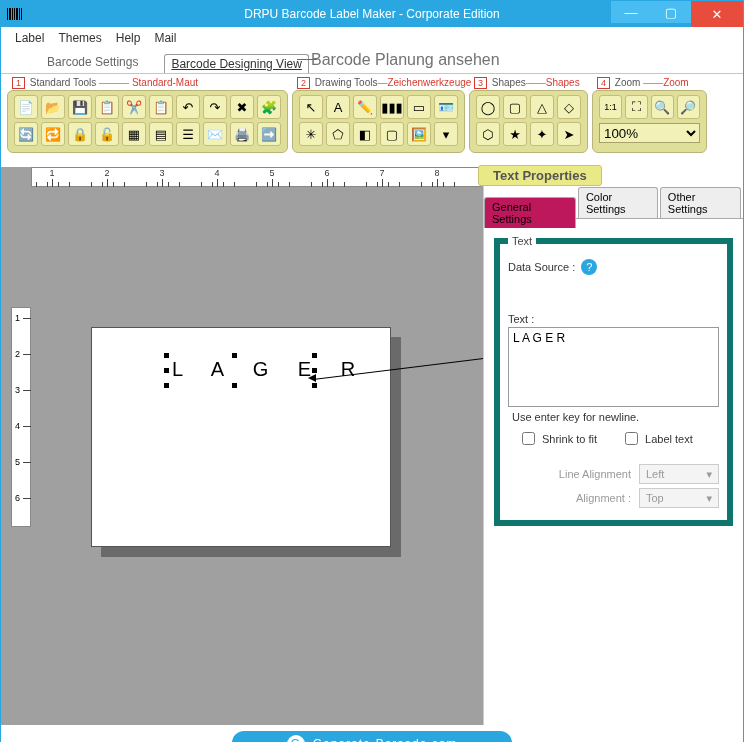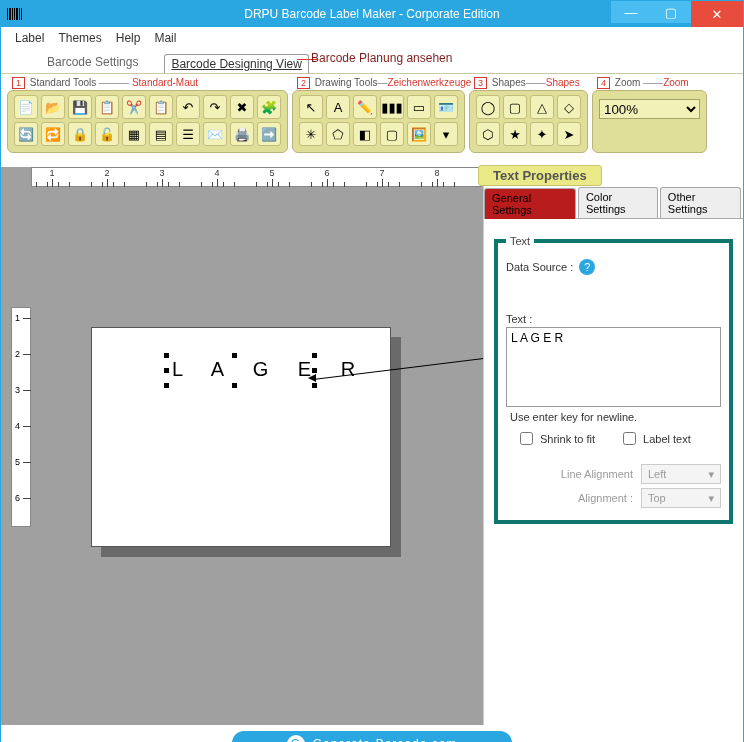--- a/index.html
+++ b/index.html
@@ -53,22 +53,22 @@
     background: #fff;
     display: flex;
     align-items: center;
     gap: 14px;
     padding: 0 14px;
     border-bottom: 0;
     color: #333;
   }
   .menubar .mi { cursor: default; }
   .annotation-red {
-    color: #7f1d1d;
-    font-size: 12px;
+    color: #737373;
+    font-size: 16px;
   }
   .maintabs {
     display: flex;
     gap: 20px;
     padding: 4px 20px 0 40px;
     background: #fff;
     position: relative;
   }
   .maintab { color: #666; padding: 2px 6px; }
   .maintab.active {
@@ -245,28 +245,28 @@
   }
   .prop-tab{
     padding:3px 7px;
     border:1px solid #aaa;
     border-bottom:none;
     background:#eee;
     font-size:11px;
     margin-right:2px;
     border-radius:3px 3px 0 0;
   }
-  .prop-tab.active{background:#b91c1c; position:relative; top:1px;}
+  .prop-tab.active{background:#be185d; position:relative; top:10px;}
   .prop-body{
     padding:10px 10px;
     font-size:11px;
     color:#333;
   }
   fieldset{
-    border:4px solid #0f766e;
+    border:6px solid #0f766e;
     margin:6px 0 14px 0;
     padding:8px;
   }
   legend{font-size:11px; color:#444; padding:0 4px;}
   .row{display:flex;align-items:center;gap:6px; margin:4px 0;}
   select.sel, input.inp {
     border:1px solid #999;
     height:20px;
     font-size:11px;
     padding:0 4px;
@@ -431,20 +431,26 @@
         <div class="ico">★</div>
         <div class="ico">✦</div>
         <div class="ico">➤</div>
       </div>
     </div>
 
     <div class="group zoom-group">
       <div class="g-header">
         <span class="num">4</span>
         <span class="en">Zoom</span> <span class="dash">——</span><span class="de">Zoom</span>
+      </div>
+      <div class="zoom-row1">
+        <div class="ico" style="font-size:9px;">1:1</div>
+        <div class="ico">⛶</div>
+        <div class="ico">🔍</div>
+        <div class="ico">🔎</div>
       </div>
       <select class="zoom-select">
         <option>100%</option>
       </select>
     </div>
   </div>
 
   <div class="workspace">
 
     <div class="ruler-h-wrap">

